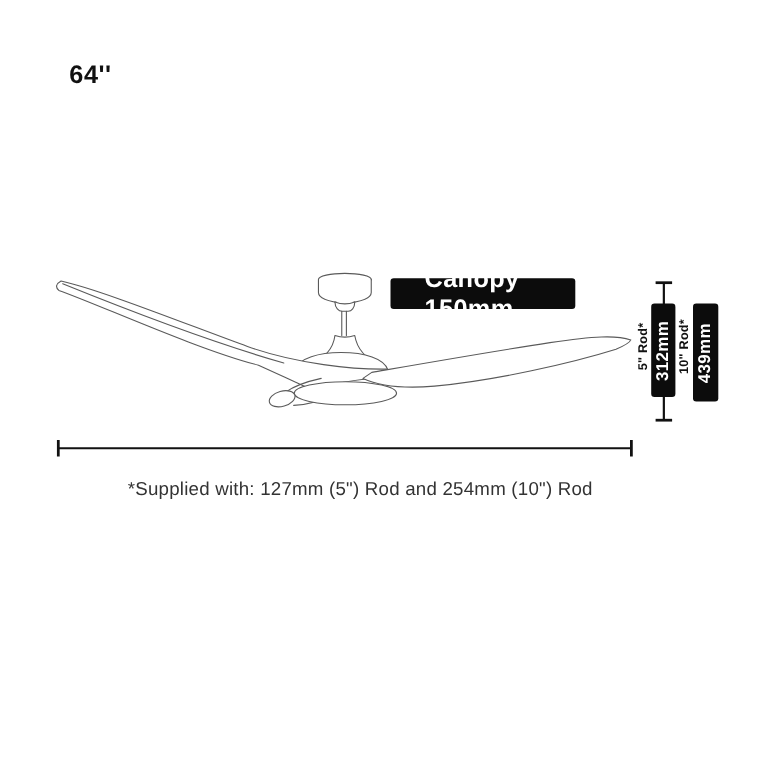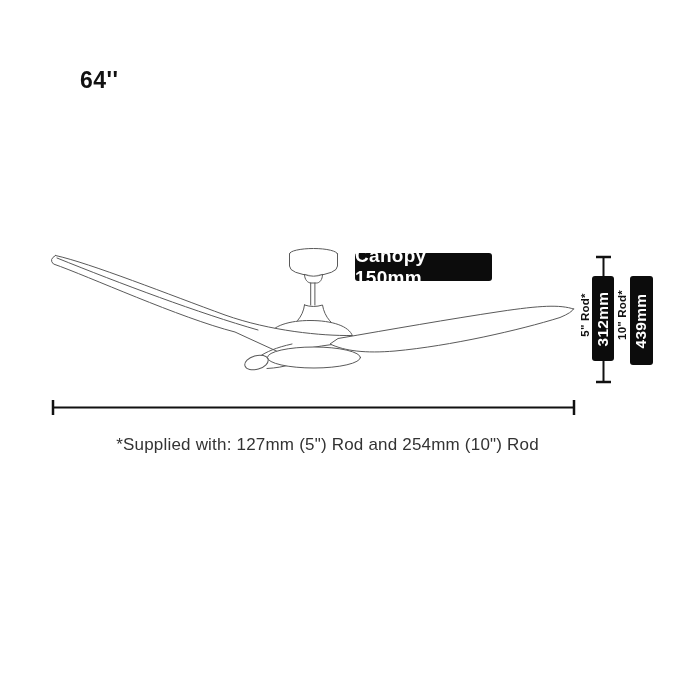--- a/index.html
+++ b/index.html
@@ -1,30 +1,30 @@
 <!DOCTYPE html>
 <html><head>
 <meta charset="utf-8">
 <style>
   html,body{margin:0;padding:0;background:#fff;}
   .stage{
     position:relative;width:700px;height:700px;background:#ffffff;
     font-family:"Liberation Sans", sans-serif;overflow:hidden;
   }
   .size-label{
-    position:absolute;left:80px;top:54px;
-    font-size:23px;font-weight:bold;color:#111;letter-spacing:.5px;margin-top:13px;
+    position:absolute;left:63px;top:54px;
+    font-size:23px;font-weight:bold;color:#111;letter-spacing:.5px;
   }
   .drawing{position:absolute;left:0;top:0;}
   .pill{
     position:absolute;background:#0c0c0c;color:#fff;
     display:flex;align-items:center;justify-content:center;
     border-radius:3px;font-weight:bold;
   }
-  .pill-canopy{left:355px;top:253px;width:137px;height:28px;font-size:19px;letter-spacing:.3px;}
+  .pill-canopy{left:355px;top:253px;width:137px;height:28px;font-size:23px;letter-spacing:.3px;padding-left:31px;}
   .pill-1620{left:236px;top:396px;width:179px;height:28px;font-size:19px;letter-spacing:.3px;}
   .pill-312{left:592px;top:276px;width:22px;height:85px;}
   .pill-439{left:630px;top:276px;width:23px;height:89px;}
   .vtext{transform:rotate(-90deg);white-space:nowrap;font-size:15.5px;font-weight:bold;letter-spacing:.3px;}
   .rod-note{
     position:absolute;width:70px;height:14px;display:flex;align-items:center;justify-content:center;
     transform:rotate(-90deg);white-space:nowrap;
     font-size:11.5px;font-weight:bold;color:#111;letter-spacing:.2px;
   }
   .rod5{left:550px;top:308px;}

